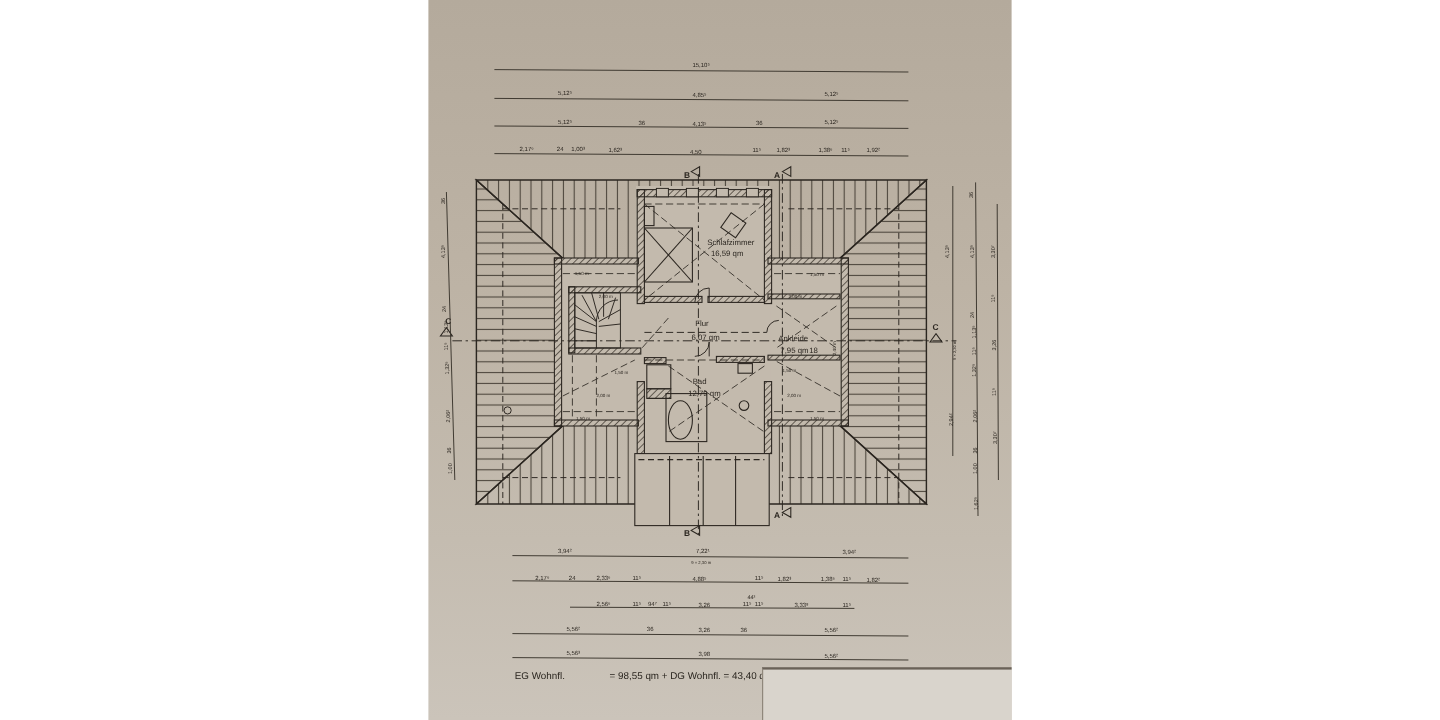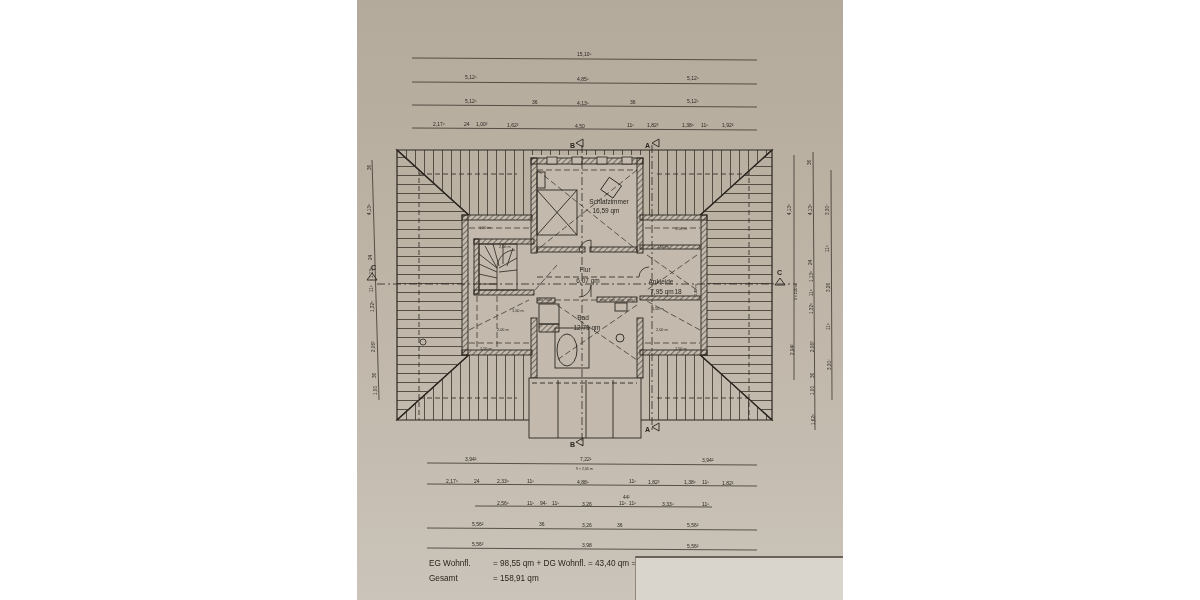--- a/index.html
+++ b/index.html
@@ -1,21 +1,21 @@
 <!DOCTYPE html>
 <html><head>
 <meta charset="utf-8">
 <style>
   html,body{margin:0;padding:0;}
   body{width:1200px;height:600px;background:#ffffff;position:relative;overflow:hidden;font-family:"Liberation Sans",sans-serif;}
   .photo{position:absolute;left:357px;top:0;width:486px;height:600px;background:linear-gradient(180deg,#b4aa9c 0%,#bdb3a5 40%,#c4bcb0 75%,#cbc4ba 100%);overflow:hidden;}
   .sheet{position:absolute;left:0;top:0;width:486px;height:600px;}
   svg text{font-family:"Liberation Sans",sans-serif;fill:#2b2620;}
   .legend{position:absolute;left:72px;top:557px;font-size:8.2px;color:#2a251f;line-height:14.5px;}
-  .legend .row{display:flex;white-space:nowrap;}
+  .legend .row{display:flex;white-space:nowrap;gap:15px;}
   .legend .k{display:inline-block;width:64px;}
   .overlap{position:absolute;left:278px;top:556px;width:208px;height:44px;background:#d9d4cc;border-left:1px solid #8f877b;border-top:2px solid #6a6258;}
 </style>
 </head>
 <body>
 
 <div class="photo">
   <svg class="sheet" width="486" height="600" viewBox="0 0 486 600" xmlns="http://www.w3.org/2000/svg">
     <defs>
       <pattern id="hatchV" width="9" height="9" patternUnits="userSpaceOnUse">
@@ -311,20 +311,16 @@
       <text x="225" y="547">3,98</text>
       <text x="330" y="548">5,56²</text>
     </g>
   </svg>
 
   <div class="legend">
     <div class="row">
       <span class="k">EG Wohnfl.</span>
       <span>=  98,55 qm + DG Wohnfl. = 43,40 qm = 141,95 qm</span>
     </div>
-    <div class="row">
-      <span class="k">Gesamt</span>
-      <span>= 158,91 qm</span>
-    </div>
   </div>
 
   <div class="overlap"></div>
 </div>
 
 </body></html>

